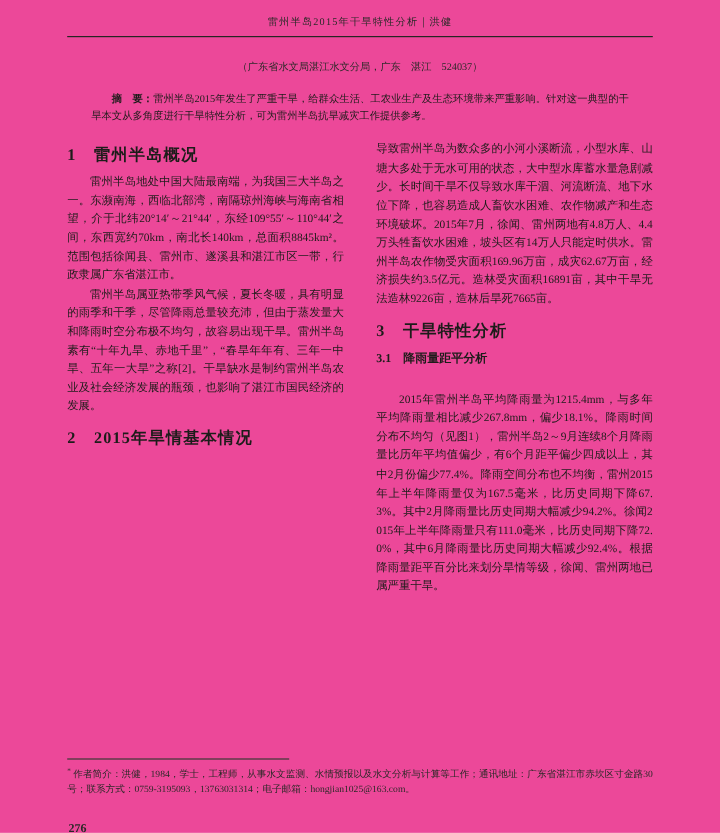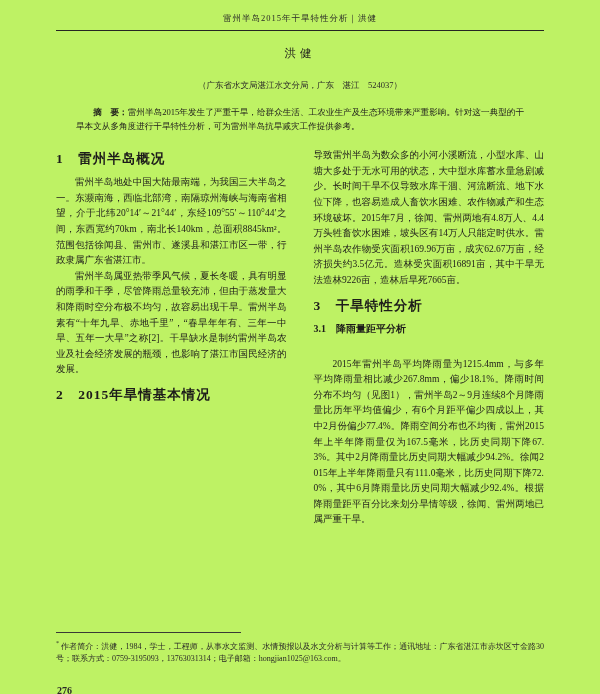--- a/index.html
+++ b/index.html
@@ -4,21 +4,21 @@
 <style>
   html, body { margin: 0; padding: 0; }
   body {
     width: 600px; height: 694px;
     background: #f6f5f2;
     font-family: "Liberation Serif", "DejaVu Serif", serif;
   }
   .page {
     position: relative;
     width: 600px; height: 694px;
-    background: #bef264;
+    background: #ec4899;
     color: #1d1c1a;
     overflow: hidden;
   }
   .content { margin: 0 56px; }
 
   
   .running-header {
     padding-top: 13px;
     text-align: center;
     font-size: 8.5px;
@@ -130,21 +130,20 @@
 <div class="page">
 
   <div class="running-header">
     <span>雷州半岛2015年干旱特性分析｜洪健</span>
   </div>
   <div class="header-rule"></div>
 
   <div class="content">
 
 
-    <div class="author-name">洪健</div>
 
     <div class="author-affiliation">（广东省水文局湛江水文分局，广东　湛江　524037）</div>
 
     <div class="abstract-block">
       <p><span class="lbl">摘　要：</span><span>雷州半岛2015年发生了严重干旱，给群众生活、工农业生产及生态环境带来严重影响。针对这一典型的干旱本文从多角度进行干旱特性分析，可为雷州半岛抗旱减灾工作提供参考。</span></p>
     </div>
 
     <div class="columns">
 
       <div class="col">

